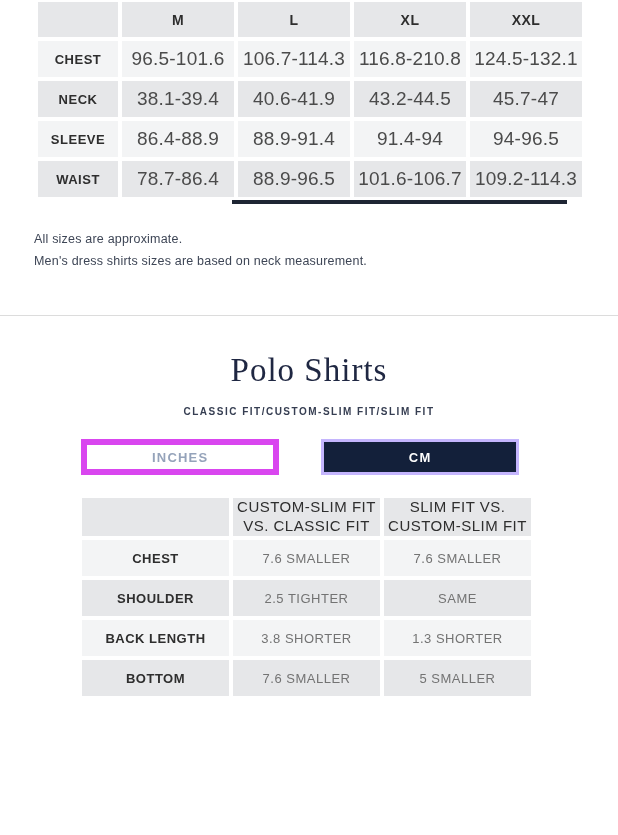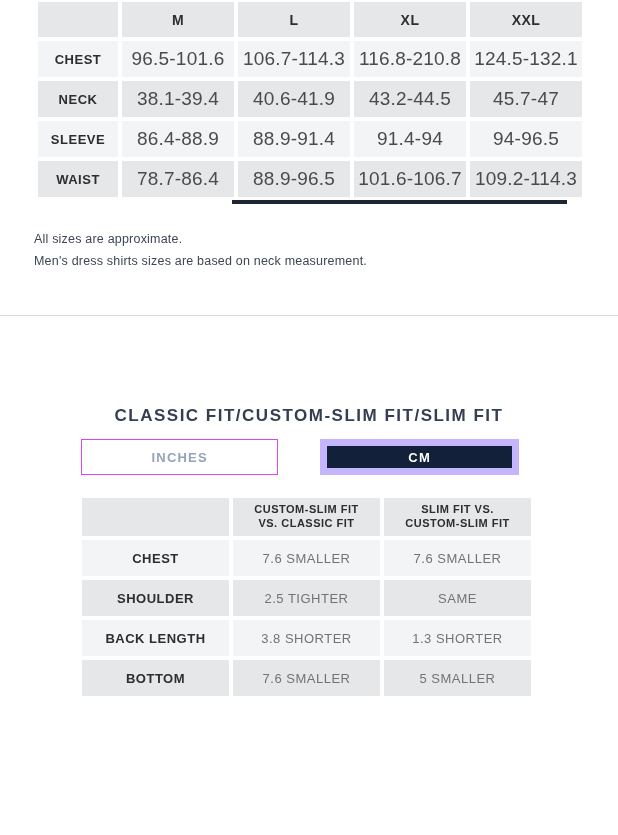--- a/index.html
+++ b/index.html
@@ -21,21 +21,21 @@
   .t1 thead tr{height:35px;}
   .t1 tbody tr{height:36px;}
   .t1 thead th{font-size:14px;font-weight:bold;letter-spacing:.5px;color:#2e2e2e;}
   .t1 tbody th{font-size:13px;font-weight:bold;letter-spacing:.5px;color:#2e2e2e;}
   .t1 tbody td{font-size:19px;color:#4b4b4b;letter-spacing:.2px;}
 
   .t2{left:78px;top:494px;}
   .t2 tr > *{width:143px;}
   .t2 thead tr{height:38px;}
   .t2 tbody tr{height:36px;}
-  .t2 thead th{font-size:11px;font-weight:bold;letter-spacing:.5px;line-height:1.25;white-space:pre-line;color:#2e2e2e;}
+  .t2 thead th{font-size:15px;font-weight:normal;letter-spacing:.5px;line-height:1.25;white-space:pre-line;color:#2e2e2e;}
   .t2 tbody th{font-size:13px;font-weight:bold;letter-spacing:.5px;color:#2e2e2e;}
   .t2 tbody td{font-size:13px;color:#737373;letter-spacing:.5px;}
 
   
   .hscroll-thumb{
     position:absolute;left:232px;top:200px;width:335px;height:4px;
     background:#1e2533;
   }
 
   
@@ -46,32 +46,32 @@
   .divider{position:absolute;left:0;top:315px;width:618px;height:1px;background:#dcdcdc;border:none;margin:0;}
 
   
   .polo-title{
     position:absolute;left:0;top:352px;width:618px;margin:0;text-align:center;
     font-family:"Liberation Serif", serif;font-weight:400;
     font-size:33px;letter-spacing:1px;color:#1f2742;
   }
   .polo-subtitle{
     position:absolute;left:0;top:406px;width:618px;margin:0;text-align:center;
-    font-size:17px;font-weight:bold;letter-spacing:1.5px;color:#363e52;
+    font-size:10px;font-weight:bold;letter-spacing:1.5px;color:#363e52;
   }
 
   
   .unit-toggle{position:absolute;left:81px;top:439px;width:438px;height:36px;display:flex;}
   .unit-toggle button{
     flex:1 1 50%;height:36px;cursor:pointer;
     font-family:"Liberation Sans", sans-serif;font-size:13px;font-weight:bold;letter-spacing:1.2px;
     display:flex;align-items:center;justify-content:center;
   }
-  .unit-btn-inactive{background:#ffffff;border:1px solid #d946ef;color:#95a3ba;}
-  .unit-btn-active{background:#13203a;border:7px solid #c4b5fd;color:#ffffff;margin-left:42px;}
+  .unit-btn-inactive{background:#ffffff;border:6px solid #d946ef;color:#95a3ba;}
+  .unit-btn-active{background:#13203a;border:3px solid #c4b5fd;color:#ffffff;margin-left:42px;}
 </style>
 </head>
 <body>
 
 <div class="page">
 
   <table class="t1">
       <thead>
         <tr>
           <th></th>
@@ -115,20 +115,21 @@
 
   <div class="hscroll-thumb"></div>
 
   <div class="notes">
     <p>All sizes are approximate.</p>
     <p>Men's dress shirts sizes are based on neck measurement.</p>
   </div>
 
   <hr class="divider">
 
+  <h2 class="polo-title">Polo Shirts</h2>
 
   <p class="polo-subtitle">CLASSIC FIT/CUSTOM-SLIM FIT/SLIM FIT</p>
 
   <div class="unit-toggle">
     <button class="unit-btn-inactive">INCHES</button>
     <button class="unit-btn-active">CM</button>
   </div>
 
   <table class="t2">
       <thead>

